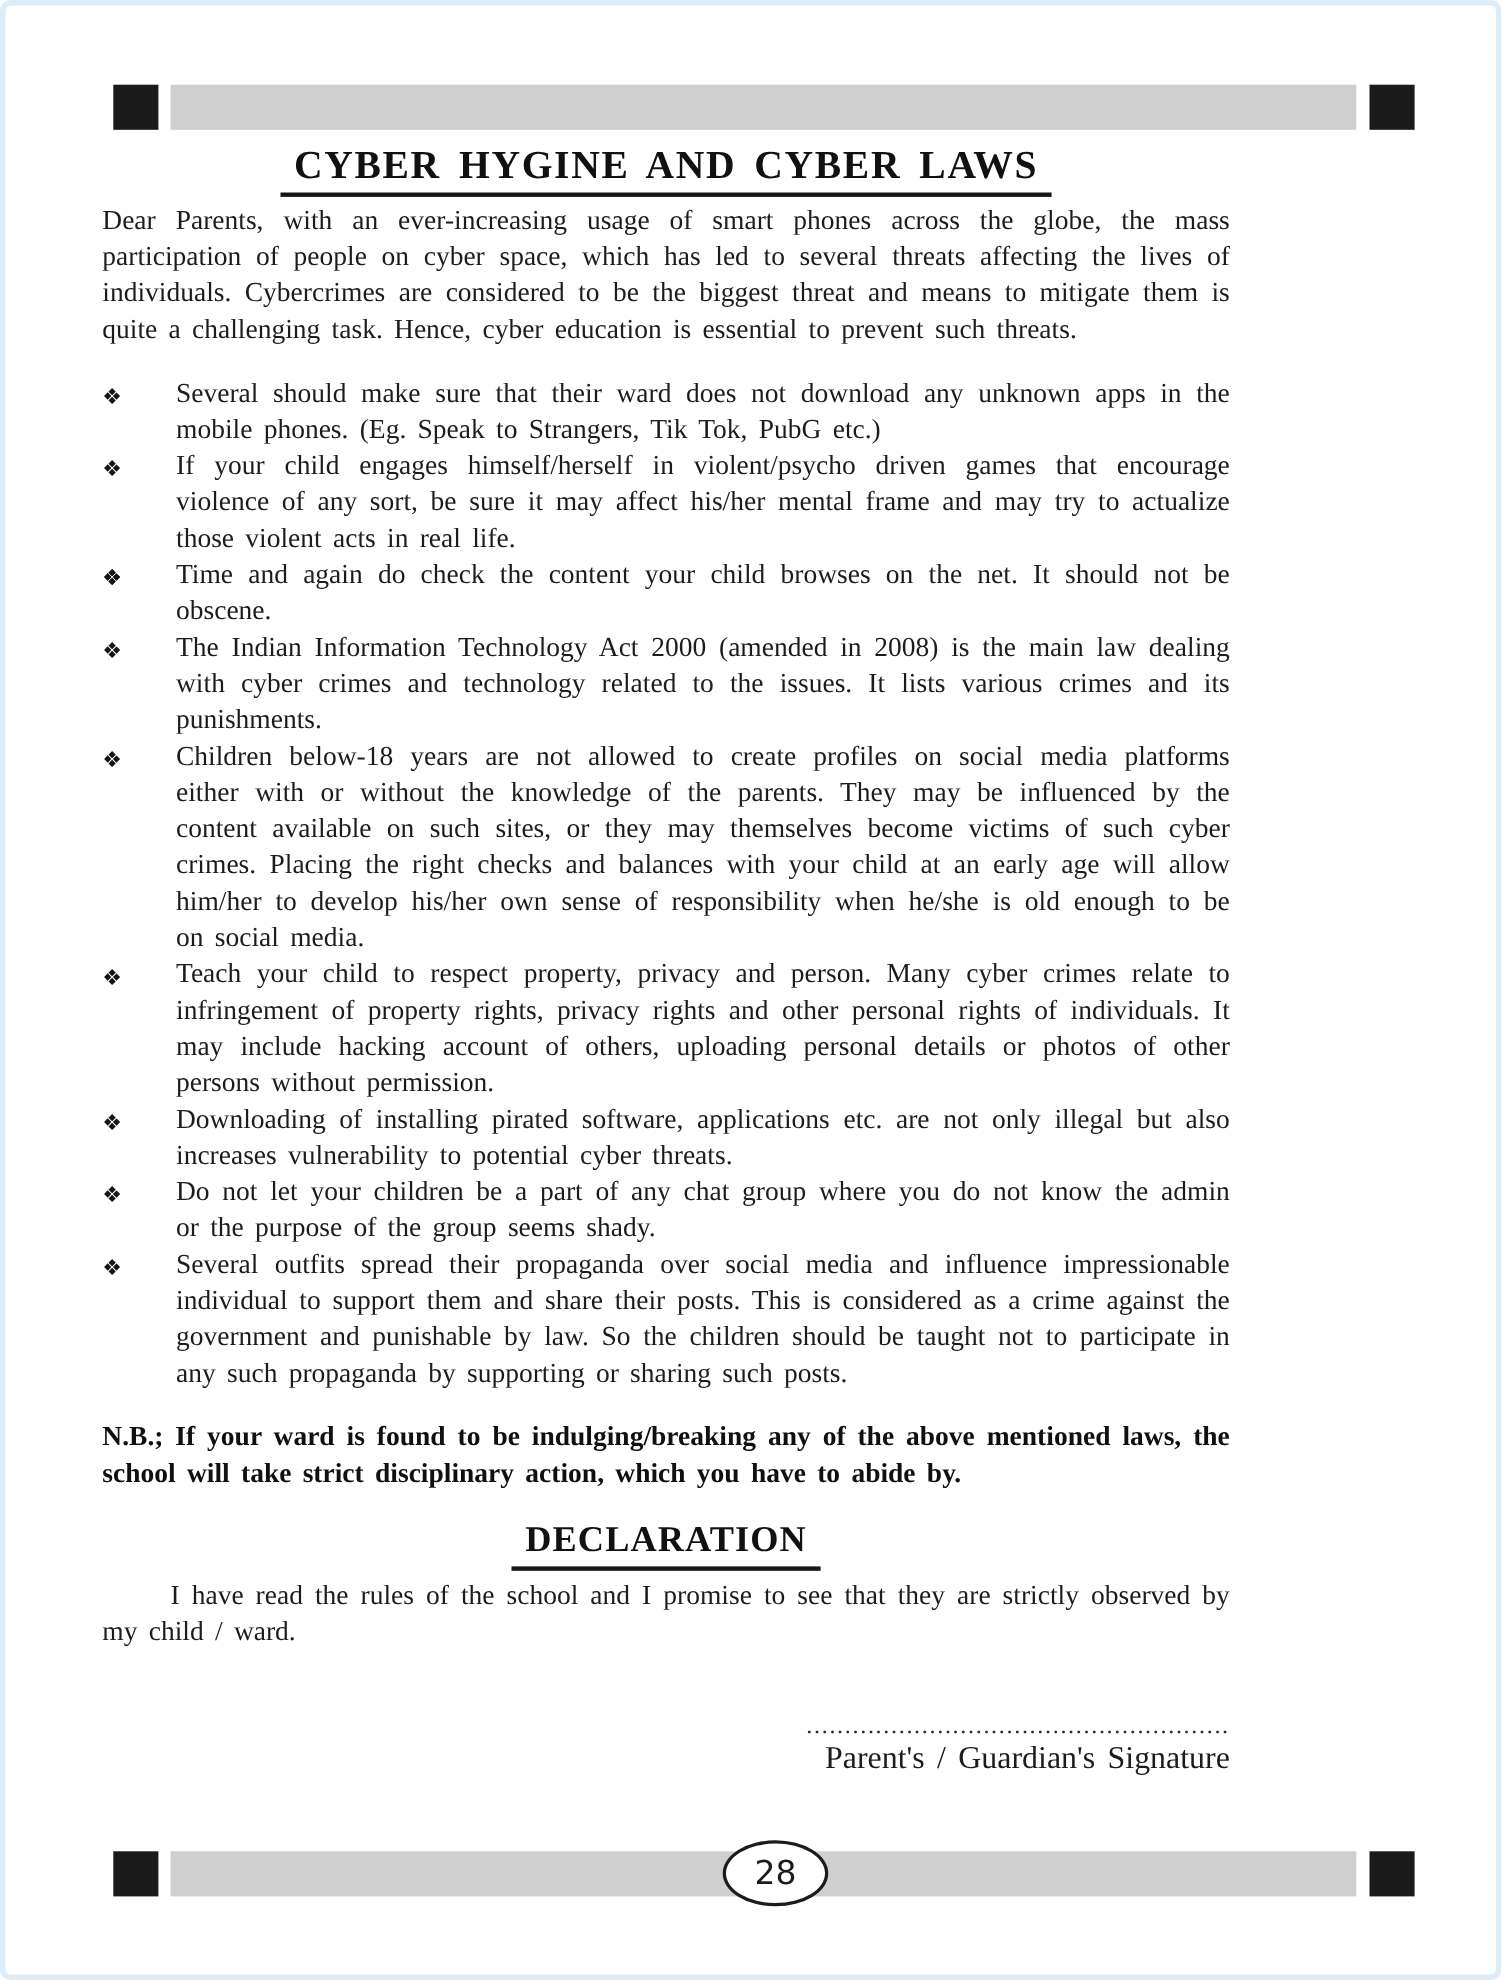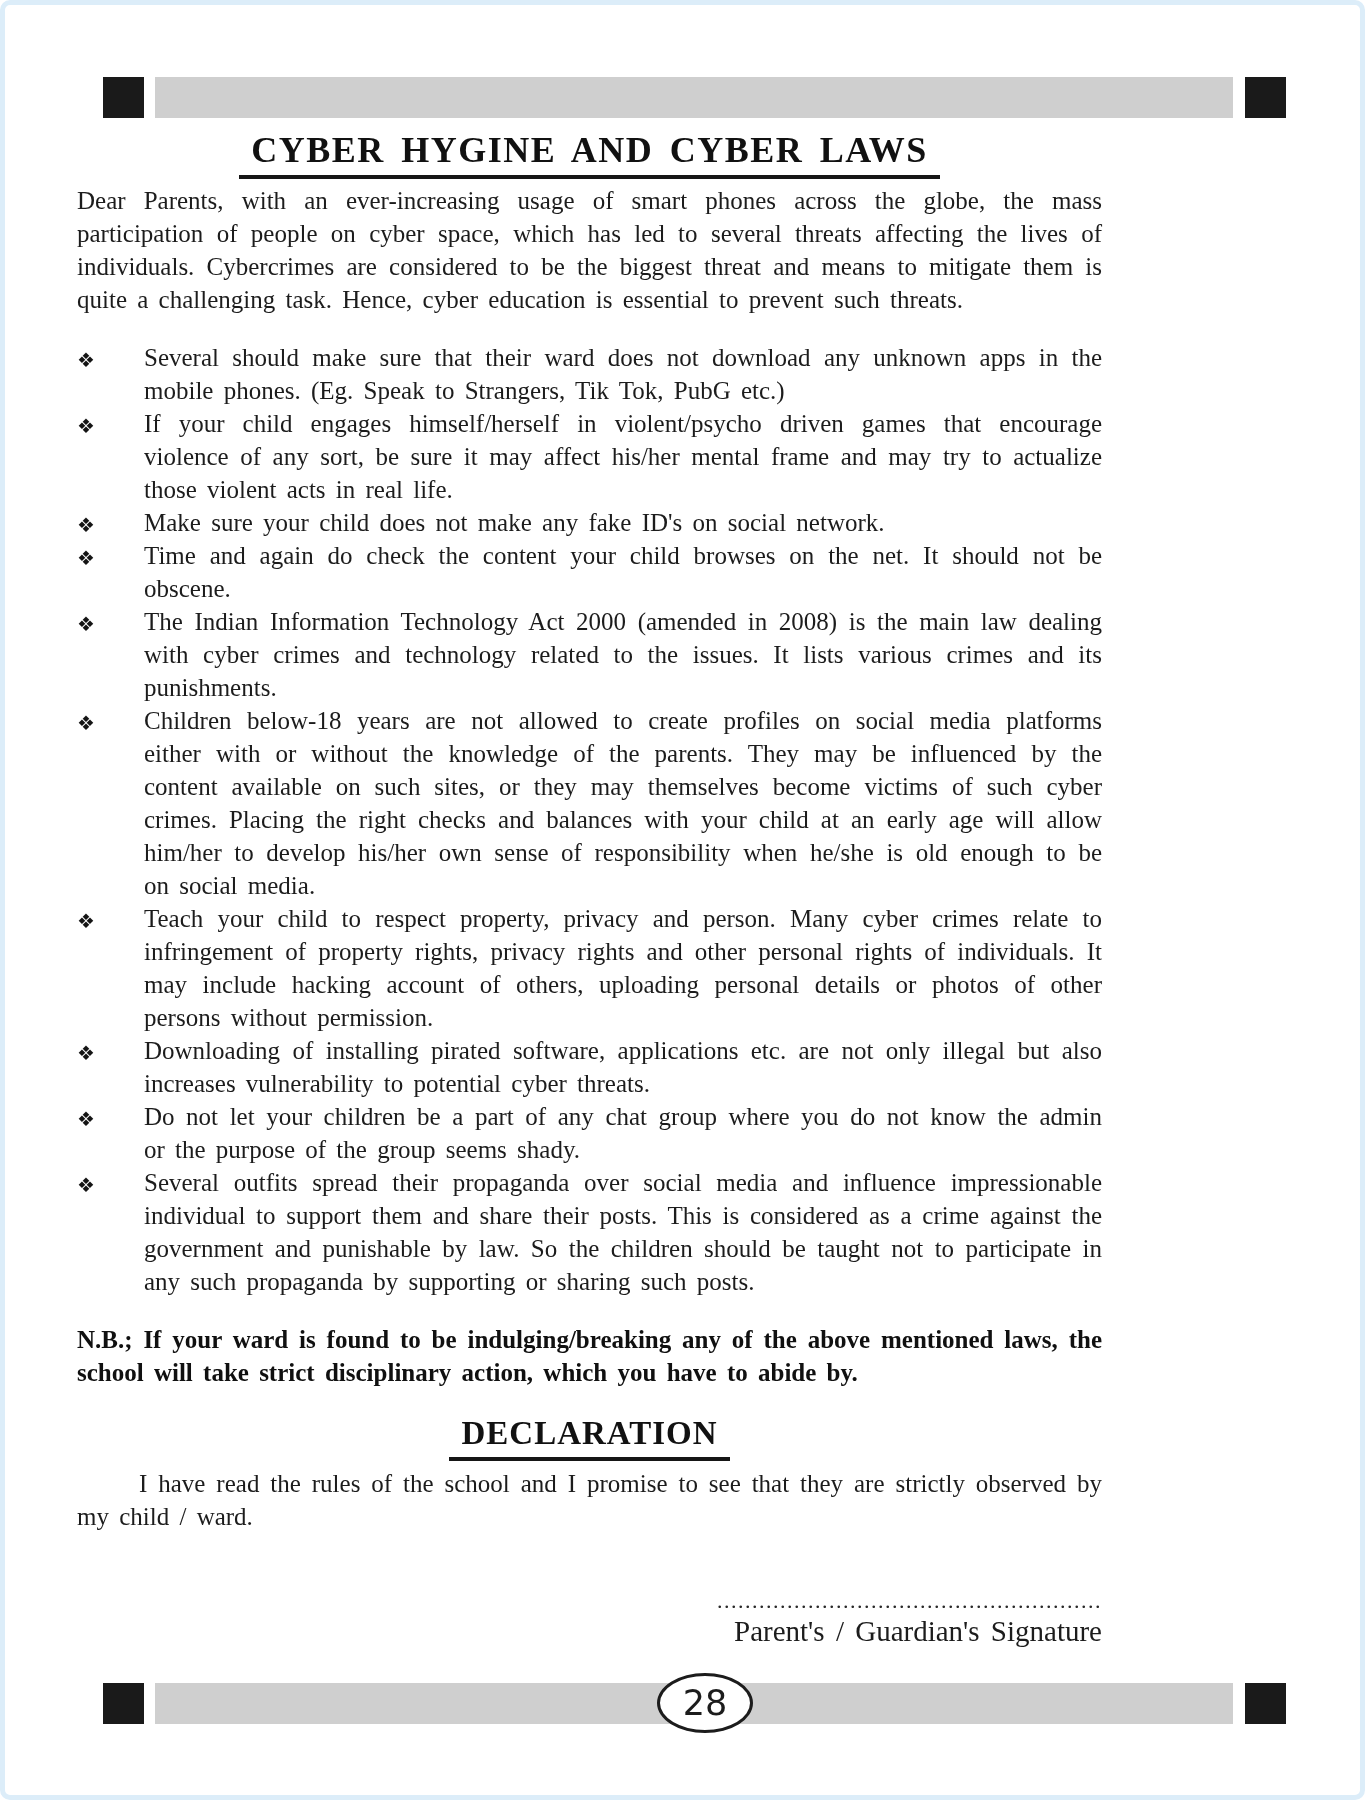--- a/index.html
+++ b/index.html
@@ -38,27 +38,27 @@
   .page-number-oval {
     position: absolute;
     left: 652px; top: 1668px;
     width: 96px; height: 60px;
     box-sizing: border-box;
     background: #ffffff;
     border: 3px solid #1c1c1c;
     border-radius: 50%;
     display: flex; align-items: center; justify-content: center;
     font-family: "DejaVu Sans", sans-serif;
-    font-size: 35px;
+    font-size: 30px;
     color: #1c1c1c;
   }
 
   .content {
     position: absolute;
-    left: 72px; top: 124px;
+    left: 88px; top: 124px;
     width: 1025px;
   }
 
   .title-row { text-align: center; }
   .doc-title {
     display: inline-block;
     font-size: 36px;
     font-weight: 700;
     letter-spacing: 1.5px;
     word-spacing: 6px;
@@ -147,21 +147,20 @@
       <div class="bullet-item body-text">
         <span class="bullet-glyph">❖</span>
         <span>Several should make sure that their ward does not download any unknown apps in the mobile phones. (Eg. Speak to Strangers, Tik Tok, PubG etc.)</span>
       </div>
       <div class="bullet-item body-text">
         <span class="bullet-glyph">❖</span>
         <span>If your child engages himself/herself in violent/psycho driven games that encourage violence of any sort, be sure it may affect his/her mental frame and may try to actualize those violent acts in real life.</span>
       </div>
       <div class="bullet-item body-text">
         <span class="bullet-glyph">❖</span>
-        <span>Make sure your child does not make any fake ID's on social network.</span>
       </div>
       <div class="bullet-item body-text">
         <span class="bullet-glyph">❖</span>
         <span>Time and again do check the content your child browses on the net. It should not be obscene.</span>
       </div>
       <div class="bullet-item body-text">
         <span class="bullet-glyph">❖</span>
         <span>The Indian Information Technology Act 2000 (amended in 2008) is the main law dealing with cyber crimes and technology related to the issues. It lists various crimes and its punishments.</span>
       </div>
       <div class="bullet-item body-text">

